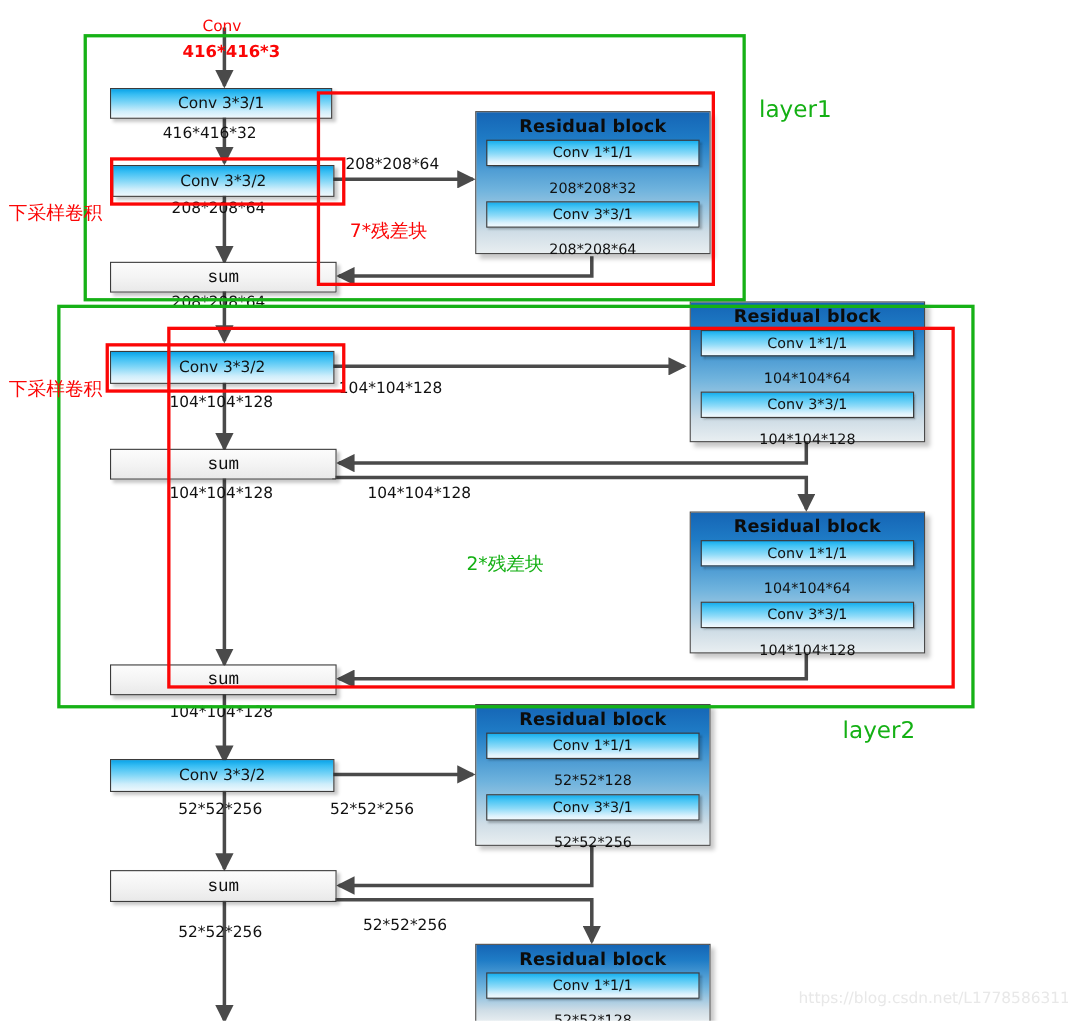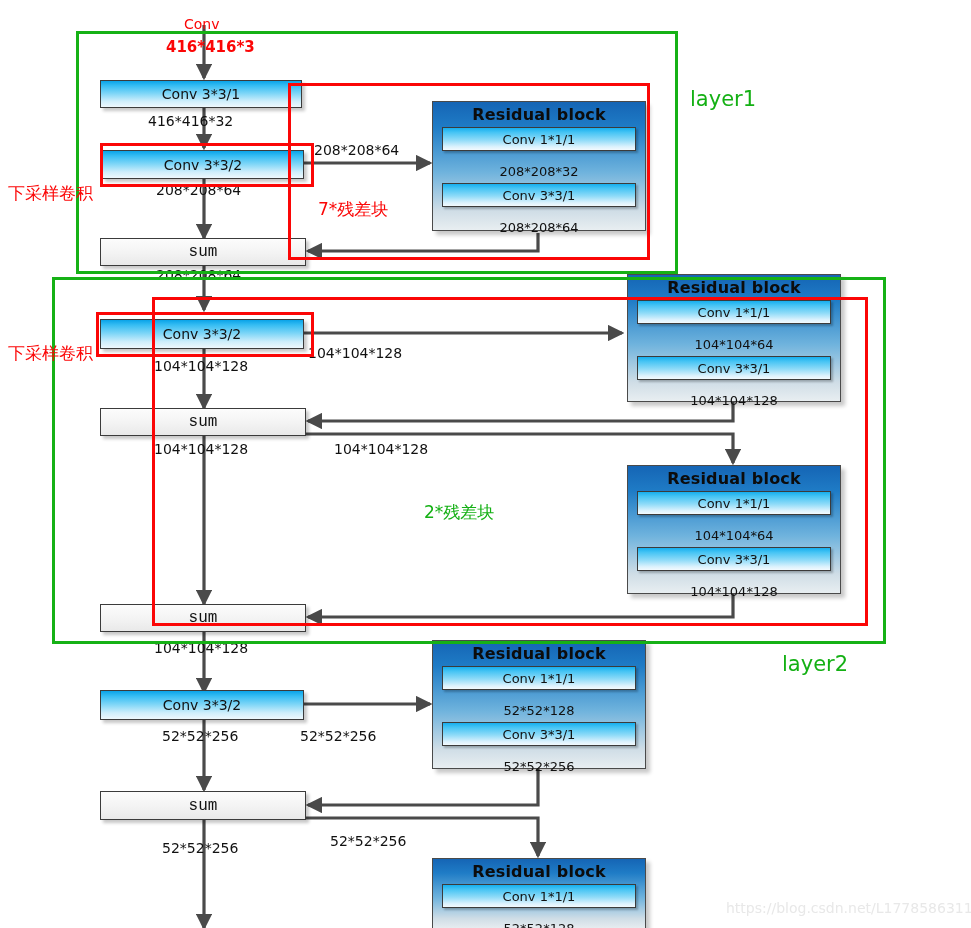--- a/index.html
+++ b/index.html
@@ -232,17 +232,17 @@
   <div class="dim" style="left:330px;top:833px;">52*52*256</div>
 
   <div class="ann-red" style="left:184px;top:16px;font-size:14px;">Conv</div>
   <div class="ann-red-sm" style="left:166px;top:38px;">416*416*3</div>
 
   <div class="ann-red" style="left:8px;top:182px;">下采样卷积</div>
   <div class="ann-red" style="left:8px;top:342px;">下采样卷积</div>
   <div class="ann-red" style="left:318px;top:198px;">7*残差块</div>
   <div class="ann-green" style="left:424px;top:501px;font-size:17px;">2*残差块</div>
   <div class="ann-green" style="left:690px;top:87px;">layer1</div>
-  <div class="ann-green" style="left:782px;top:652px;text-align:right;">layer2</div>
+  <div class="ann-green" style="left:766px;top:652px;text-align:right;">layer2</div>
 
   <div class="watermark" style="left:726px;top:900px;">https://blog.csdn.net/L1778586311</div>
 
 </div>
 
 </body></html>

